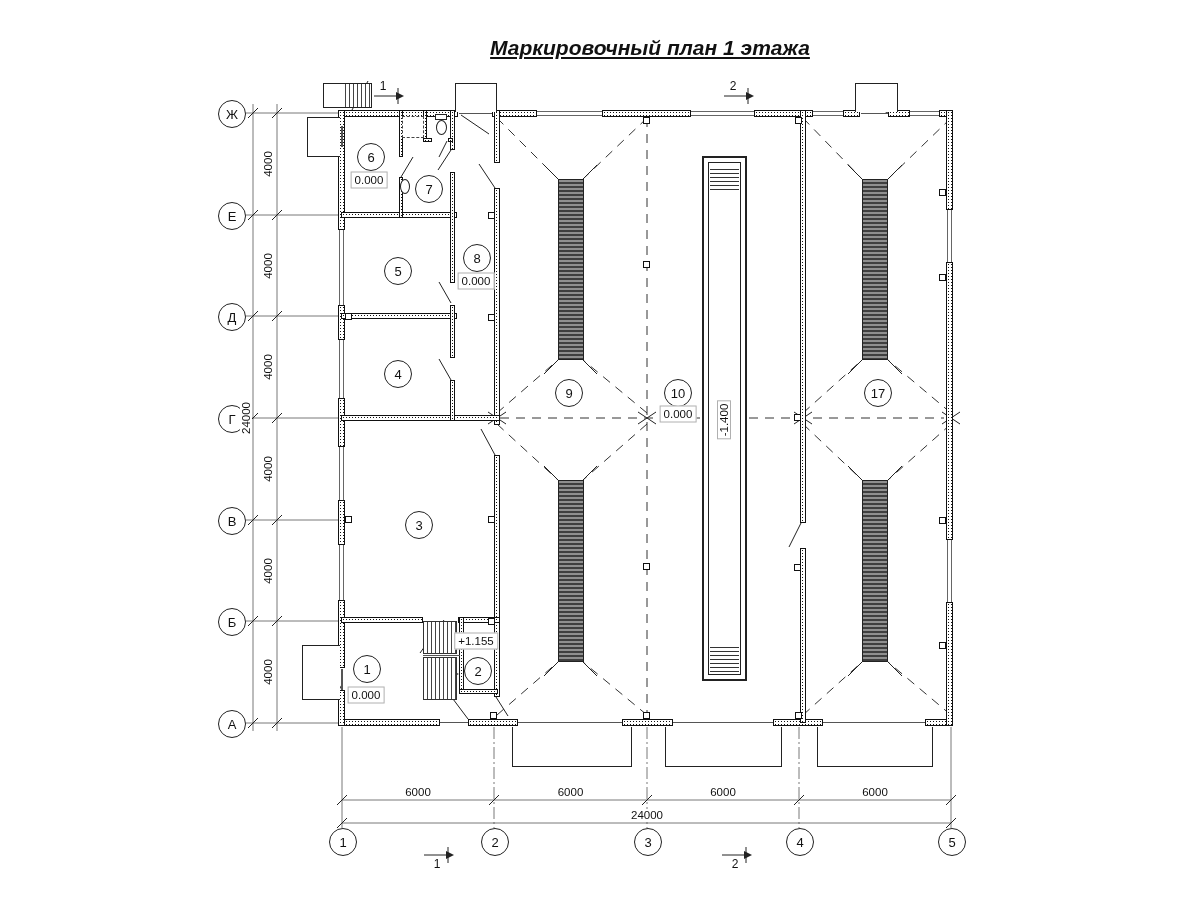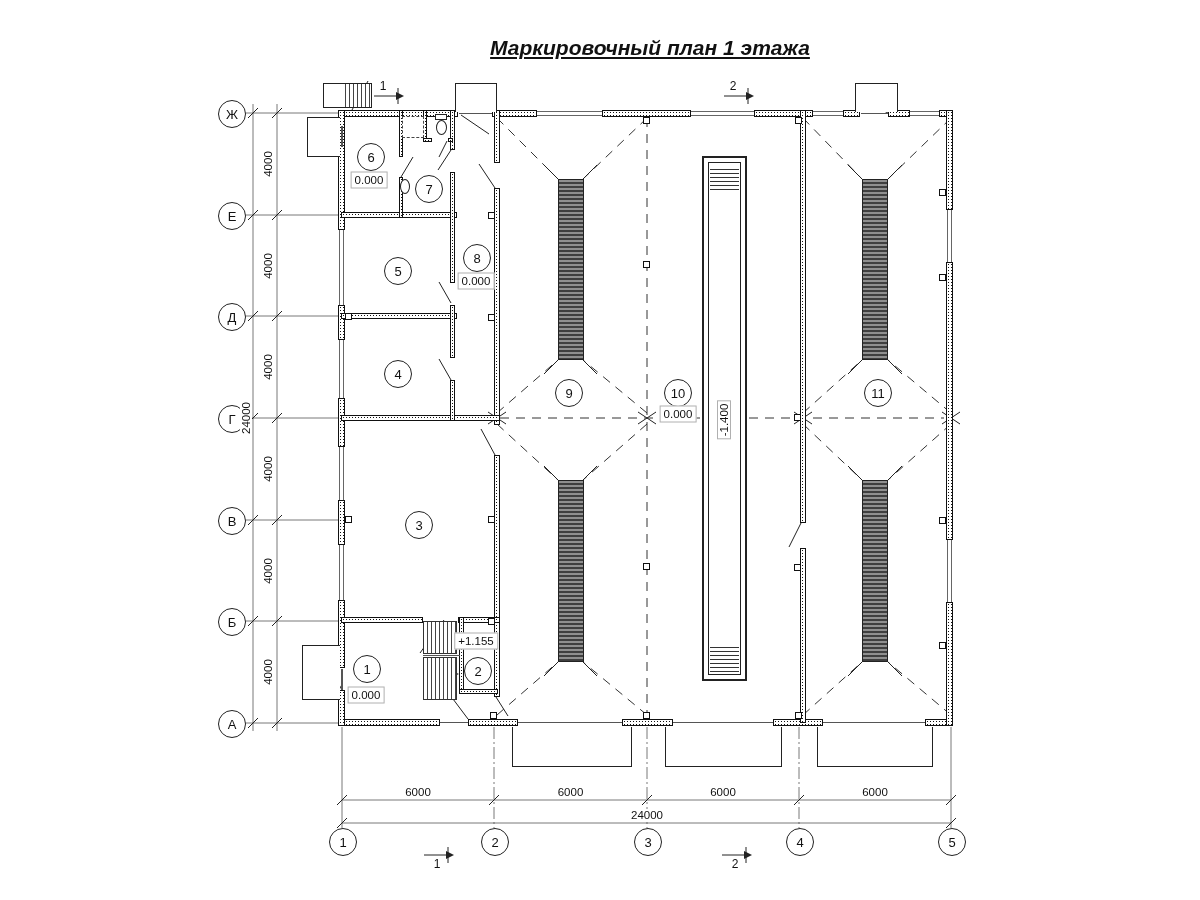--- a/index.html
+++ b/index.html
@@ -293,21 +293,21 @@
     <div class="circle" style="left: 384px; top: 360px;">4</div>
     <div class="circle" style="left: 384px; top: 257px;">5</div>
     <div class="circle" style="left: 357px; top: 143px;">6</div>
     <div class="elev" style="left: 369px; top: 180px;">0.000</div>
     <div class="circle" style="left: 415px; top: 175px;">7</div>
     <div class="circle" style="left: 463px; top: 244px;">8</div>
     <div class="elev" style="left: 476px; top: 281px;">0.000</div>
     <div class="circle" style="left: 555px; top: 379px;">9</div>
     <div class="circle" style="left: 664px; top: 379px;">10</div>
     <div class="elev" style="left: 678px; top: 414px;">0.000</div>
-    <div class="circle" style="left: 864px; top: 379px;">11</div>
+    <div class="circle" style="left: 864px; top: 379px;">17</div>
     <div class="vtext" style="left: 268px; top: 164px;">4000</div>
     <div class="vtext" style="left: 268px; top: 265.5px;">4000</div>
     <div class="vtext" style="left: 268px; top: 367px;">4000</div>
     <div class="vtext" style="left: 268px; top: 469px;">4000</div>
     <div class="vtext" style="left: 268px; top: 570.5px;">4000</div>
     <div class="vtext" style="left: 268px; top: 672px;">4000</div>
     <div class="vtext" style="left: 246px; top: 418px;">24000</div>
     <div class="dimlabel" style="left: 418px; top: 798px;">6000</div>
     <div class="dimlabel" style="left: 570.5px; top: 798px;">6000</div>
     <div class="dimlabel" style="left: 723px; top: 798px;">6000</div>

